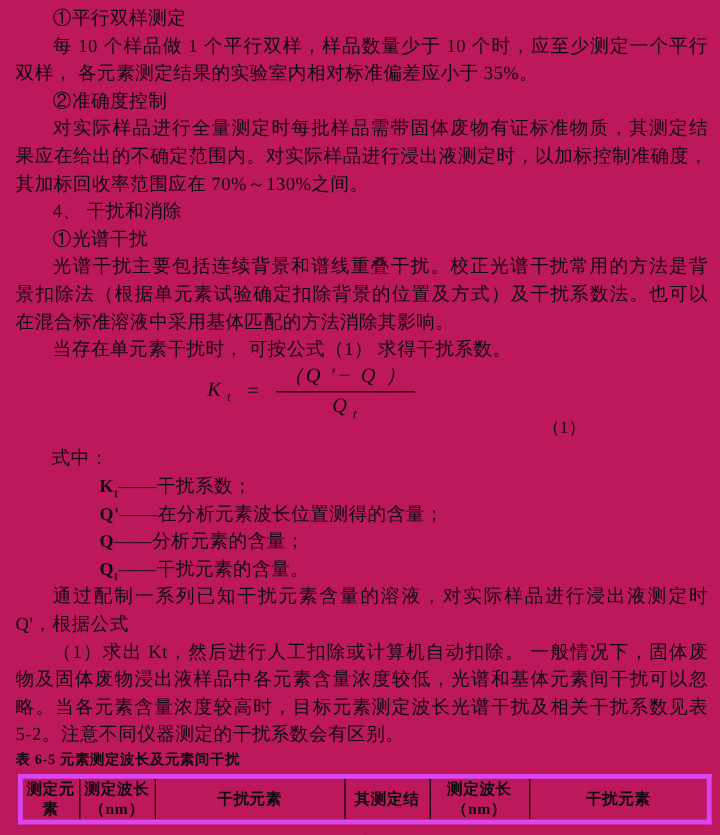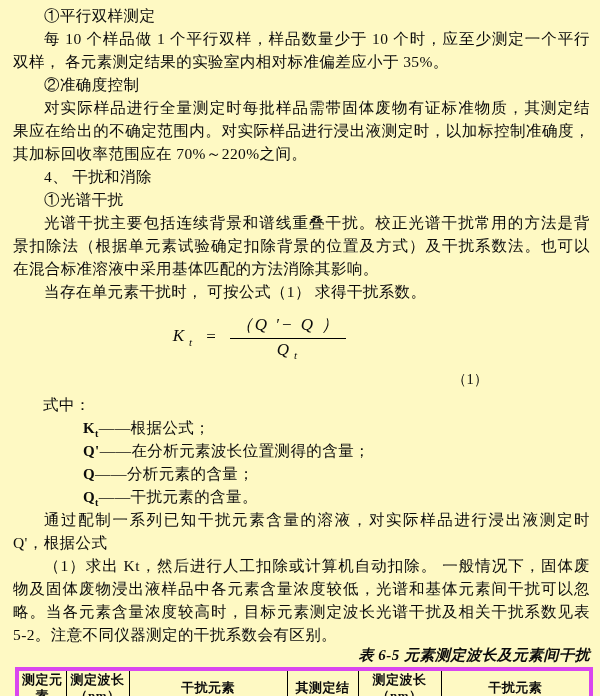--- a/index.html
+++ b/index.html
@@ -2,51 +2,51 @@
 <html><head>
 <meta charset="utf-8">
 <style>
   html,body{margin:0;padding:0;background:#ffffff;}
   body{
     width:600px;height:696px;overflow:hidden;color:#0b0b0b;
     font-family:"Liberation Serif","DejaVu Serif",serif;
   }
   .page{
     box-sizing:border-box;width:600px;height:696px;
-    padding:4px 10px 0 13px;position:relative;background:#fef9c3;
+    padding:4px 10px 0 13px;position:relative;background:#be185d;
   }
   .line{
     font-size:15.5px;line-height:23px;height:23px;overflow:hidden;
     white-space:nowrap;letter-spacing:0.4px;
   }
   .line.indent{text-indent:31px;}
   .line.just{white-space:normal;text-align:justify;text-align-last:justify;}
   .line.pad{padding-left:30px;text-indent:0;}
   .def .term{font-weight:bold;font-size:15px;margin-left:40px;}
   .def .term sub{font-size:10px;}
   
   .formula{
     height:46px;display:flex;align-items:center;justify-content:center;
-    width:fit-content;margin:11px auto;position:relative;left:-42px;
+    width:fit-content;margin:0 auto;position:relative;left:-42px;
     font-size:17px;font-style:italic;letter-spacing:2px;
   }
   .formula .fvar sub{font-size:11px;margin-left:3px;}
   .formula .feq{font-style:normal;margin:0 12px;}
   .frac{display:inline-flex;flex-direction:column;align-items:center;}
   .frac .num{padding:0 6px 2px 6px;border-bottom:1.5px solid #000;}
   .frac .den{padding-top:1px;}
   .frac .den sub{font-size:11px;margin-left:3px;}
   .formula-no{
     height:16px;line-height:16px;font-size:14.5px;padding-left:439px;
   }
   .spacer6{height:6px;}
   
   .tbl-title{
-    font-size:15px;font-weight:bold;text-align:right;
-    height:19px;line-height:19px;letter-spacing:0.5px;font-style:italic;
+    font-size:12px;font-weight:bold;text-align:left;
+    height:19px;line-height:19px;letter-spacing:0.5px;
   }
   table.itable{
     border-collapse:collapse;table-layout:fixed;
     width:574px;margin:2px 0 0 2px;border:4px solid #d946ef;
   }
   table.itable th{
     border:1px solid #000;padding:0;height:34px;
     font-size:13px;font-weight:bold;text-align:center;
     vertical-align:middle;line-height:16px;letter-spacing:0.5px;
   }
@@ -60,21 +60,21 @@
 
 <div class="page">
 
   <div>
     <div class="line indent">①平行双样测定</div>
     <div class="line indent just">每 10 个样品做 1 个平行双样，样品数量少于 10 个时，应至少测定一个平行</div>
     <div class="line">双样， 各元素测定结果的实验室内相对标准偏差应小于 35%。</div>
     <div class="line indent">②准确度控制</div>
     <div class="line indent just">对实际样品进行全量测定时每批样品需带固体废物有证标准物质，其测定结</div>
     <div class="line just">果应在给出的不确定范围内。对实际样品进行浸出液测定时，以加标控制准确度，</div>
-    <div class="line">其加标回收率范围应在 70%～220%之间。</div>
+    <div class="line">其加标回收率范围应在 70%～130%之间。</div>
     <div class="line indent">4、 干扰和消除</div>
     <div class="line indent">①光谱干扰</div>
     <div class="line indent just">光谱干扰主要包括连续背景和谱线重叠干扰。校正光谱干扰常用的方法是背</div>
     <div class="line just">景扣除法（根据单元素试验确定扣除背景的位置及方式）及干扰系数法。也可以</div>
     <div class="line">在混合标准溶液中采用基体匹配的方法消除其影响。</div>
     <div class="line indent">当存在单元素干扰时， 可按公式（1） 求得干扰系数。</div>
   </div>
 
   <div class="formula">
     <span class="fvar"><i>K</i><sub>t</sub></span>
@@ -83,21 +83,21 @@
       <span class="num"><i>（Q ′− Q ）</i></span>
       <span class="den"><i>Q</i><sub>t</sub></span>
     </span>
   </div>
   <div class="formula-no"><span>（1）</span></div>
 
   <div class="spacer6"></div>
 
   <div>
     <div class="line pad">式中：</div>
-    <div class="line pad def"><span class="term"><span>K</span><sub>t</sub></span><span>——根据公式；</span></div>
+    <div class="line pad def"><span class="term"><span>K</span><sub>t</sub></span><span>——干扰系数；</span></div>
     <div class="line pad def"><span class="term"><span>Q'</span><sub></sub></span><span>——在分析元素波长位置测得的含量；</span></div>
     <div class="line pad def"><span class="term"><span>Q</span><sub></sub></span><span>——分析元素的含量；</span></div>
     <div class="line pad def"><span class="term"><span>Q</span><sub>t</sub></span><span>——干扰元素的含量。</span></div>
   </div>
 
   <div>
     <div class="line indent just">通过配制一系列已知干扰元素含量的溶液，对实际样品进行浸出液测定时</div>
     <div class="line">Q'，根据公式</div>
     <div class="line indent just">（1）求出 Kt，然后进行人工扣除或计算机自动扣除。 一般情况下，固体废</div>
     <div class="line just">物及固体废物浸出液样品中各元素含量浓度较低，光谱和基体元素间干扰可以忽</div>

